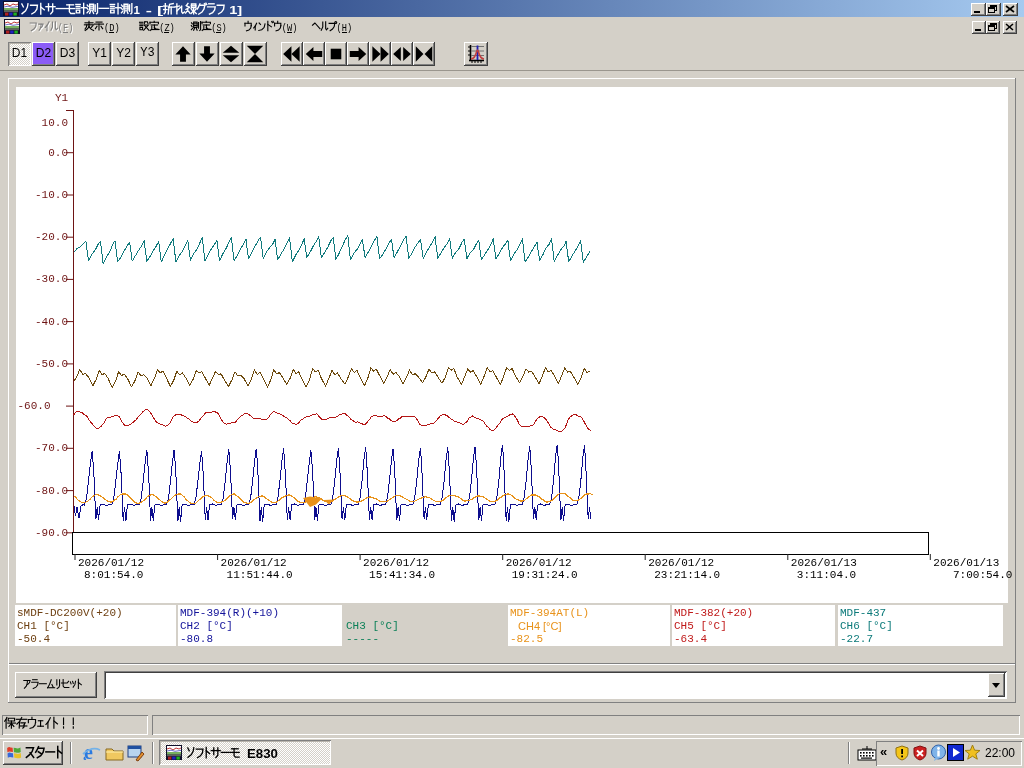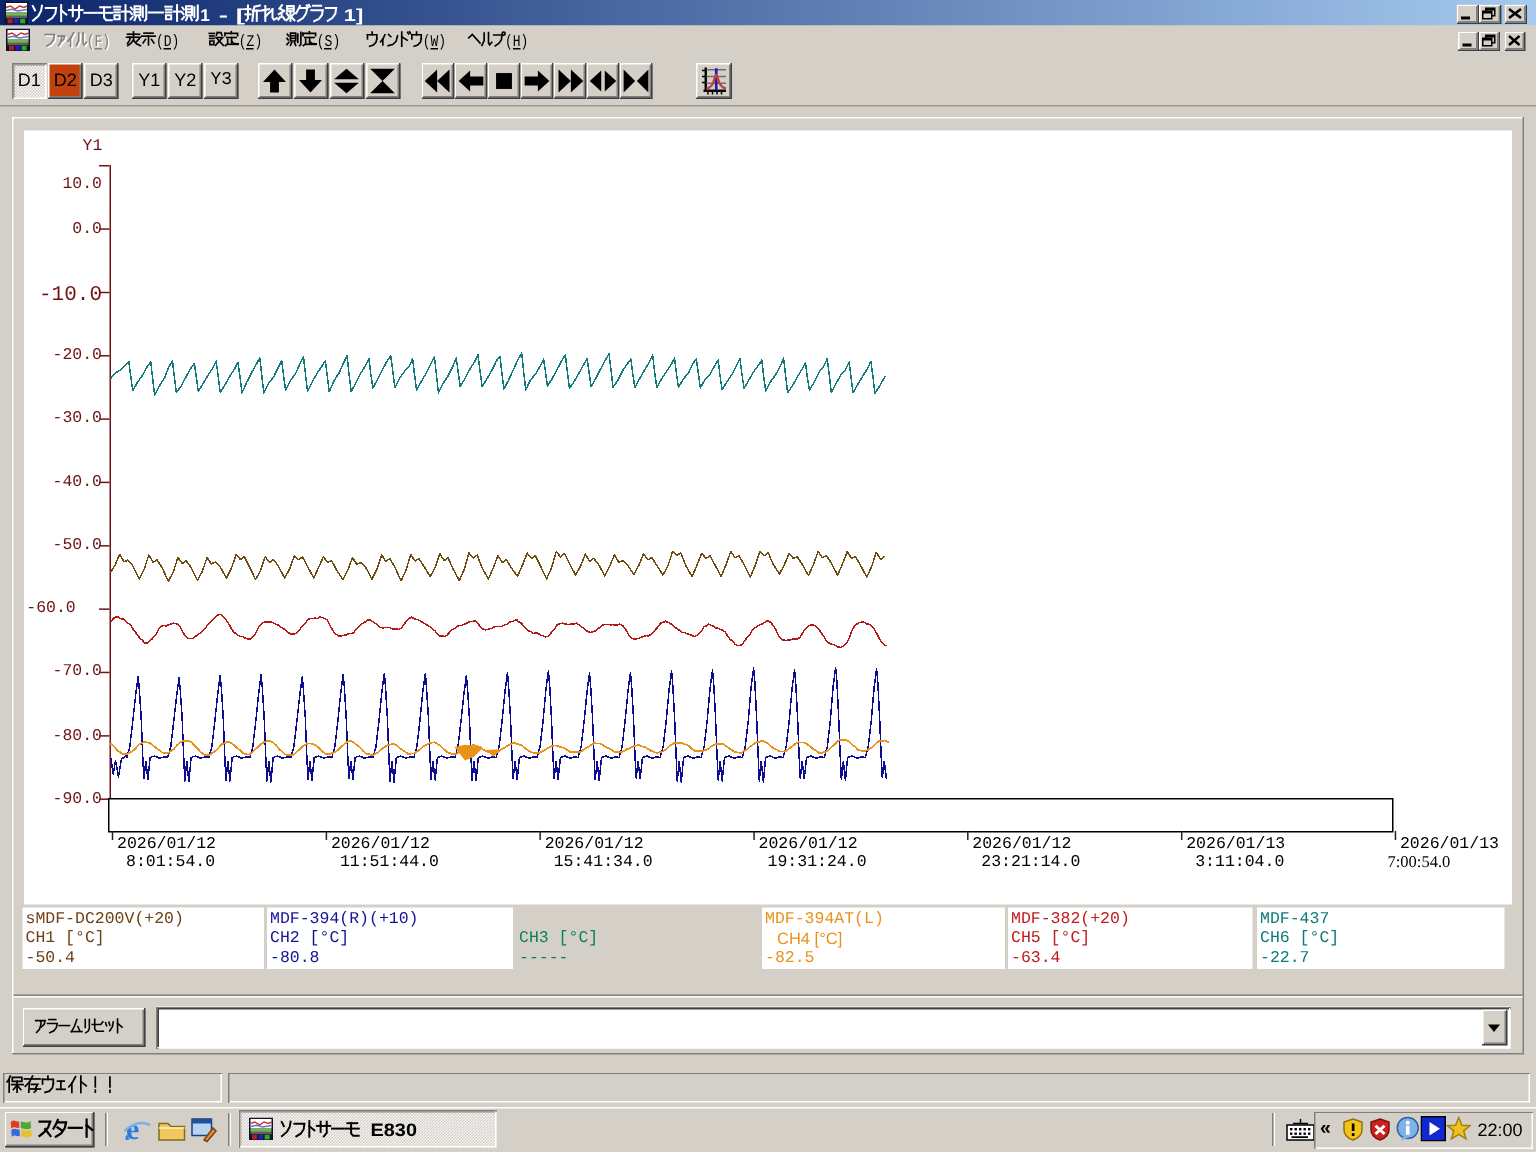--- a/index.html
+++ b/index.html
@@ -255,21 +255,21 @@
     <div style="position:absolute;left:1px;top:1px;right:1px;bottom:1px;box-shadow:inset -1px -1px 0 #808080"></div>
     <svg width="14" height="13" style="position:absolute;left:0;top:0">
       <line x1="3" y1="3" x2="10" y2="9" stroke="#000" stroke-width="1.6"></line>
       <line x1="10" y1="3" x2="3" y2="9" stroke="#000" stroke-width="1.6"></line>
     </svg>
   </div>
 <div style="position:absolute;left:0;top:37px;width:1024px;height:34px;background:#d4d0c8;border-bottom:1px solid #9a968e"></div>
 <div style="position:absolute;left:8px;top:42px;width:23px;height:24px;background:#d4d0c8;box-shadow:inset 1px 1px 0 #808080, inset -1px -1px 0 #ffffff, inset 2px 2px 0 #b8b4ac;background-image:linear-gradient(45deg,#fff 25%,transparent 25%,transparent 75%,#fff 75%),linear-gradient(45deg,#fff 25%,transparent 25%,transparent 75%,#fff 75%);background-size:2px 2px;background-position:0 0,1px 1px;">
     <div style="position:absolute;left:0;top:0;width:100%;height:100%;display:flex;align-items:center;justify-content:center;font-family:'Liberation Sans',sans-serif;font-size:12px;color:#000">D1</div>
   </div>
-<div style="position:absolute;left:32px;top:42px;width:23px;height:24px;background:#c2410c;box-shadow:inset -1px -1px 0 #404040, inset 1px 1px 0 #ffffff, inset -2px -2px 0 #808080;">
+<div style="position:absolute;left:32px;top:42px;width:23px;height:24px;background:#8b5cf6;box-shadow:inset -1px -1px 0 #404040, inset 1px 1px 0 #ffffff, inset -2px -2px 0 #808080;">
     <div style="position:absolute;left:0;top:0;width:100%;height:100%;display:flex;align-items:center;justify-content:center;font-family:'Liberation Sans',sans-serif;font-size:12px;color:#000">D2</div>
   </div>
 <div style="position:absolute;left:56px;top:42px;width:23px;height:24px;background:#d4d0c8;box-shadow:inset -1px -1px 0 #404040, inset 1px 1px 0 #ffffff, inset -2px -2px 0 #808080;">
     <div style="position:absolute;left:0;top:0;width:100%;height:100%;display:flex;align-items:center;justify-content:center;font-family:'Liberation Sans',sans-serif;font-size:12px;color:#000">D3</div>
   </div>
 <div style="position:absolute;left:88px;top:42px;width:23px;height:24px;background:#d4d0c8;box-shadow:inset -1px -1px 0 #404040, inset 1px 1px 0 #ffffff, inset -2px -2px 0 #808080;">
     <div style="position:absolute;left:0;top:0;width:100%;height:100%;display:flex;align-items:center;justify-content:center;font-family:'Liberation Sans',sans-serif;font-size:12px;color:#000">Y1</div>
   </div>
 <div style="position:absolute;left:112px;top:42px;width:23px;height:24px;background:#d4d0c8;box-shadow:inset -1px -1px 0 #404040, inset 1px 1px 0 #ffffff, inset -2px -2px 0 #808080;">
     <div style="position:absolute;left:0;top:0;width:100%;height:100%;display:flex;align-items:center;justify-content:center;font-family:'Liberation Sans',sans-serif;font-size:12px;color:#000">Y2</div>
@@ -384,21 +384,21 @@
     <polyline points="74.0,381.0 76.7,376.8 79.8,369.5 82.7,374.5 85.3,373.4 88.5,377.2 92.8,385.9 96.1,379.5 99.2,370.1 102.1,374.8 104.7,373.3 108.0,378.3 112.2,387.6 115.5,381.4 118.6,371.7 121.5,375.7 124.1,373.9 127.4,378.3 131.6,386.9 134.9,380.9 138.0,371.7 140.9,375.9 143.5,374.7 146.8,377.9 151.0,385.5 154.3,378.7 157.4,369.8 160.3,373.0 162.9,371.1 166.2,377.6 170.4,386.4 173.7,380.4 176.8,371.2 179.7,374.9 182.3,372.9 185.6,377.5 189.8,385.4 193.1,379.3 196.2,370.6 199.1,373.1 201.7,371.3 205.0,377.6 209.2,385.4 212.5,378.1 215.6,371.3 218.5,374.9 221.1,373.8 224.4,380.0 228.6,386.3 231.9,379.9 235.0,371.7 237.9,376.2 240.5,375.1 243.8,378.2 248.0,386.1 251.3,379.5 254.4,369.9 257.3,374.4 259.9,372.3 263.2,378.1 267.4,387.2 270.7,380.1 273.8,369.6 276.7,374.0 279.3,372.5 282.6,377.5 286.8,384.3 290.1,378.4 293.2,369.1 296.1,373.8 298.7,371.8 302.0,379.3 306.2,387.0 309.5,379.6 312.6,368.6 315.5,371.9 318.1,370.0 321.4,378.5 325.6,386.1 328.9,378.3 332.0,370.5 334.9,375.0 337.5,372.9 340.8,378.5 345.0,384.2 348.3,376.8 351.4,368.7 354.3,372.3 356.9,370.4 360.1,376.9 364.4,385.9 367.7,378.6 370.8,367.9 373.7,371.2 376.3,369.1 379.5,375.4 383.8,383.5 387.1,377.2 390.2,369.4 393.1,374.3 395.7,372.2 398.9,376.0 403.2,384.0 406.5,377.3 409.6,370.0 412.5,374.9 415.1,373.8 418.3,376.6 422.6,383.0 425.9,376.8 429.0,369.2 431.9,373.2 434.5,371.7 437.7,376.7 442.0,383.3 445.3,377.2 448.4,367.7 451.3,370.2 453.9,368.6 457.1,376.9 461.4,384.5 464.7,376.6 467.8,368.9 470.7,372.3 473.3,370.5 476.5,376.4 480.8,384.2 484.1,376.3 487.2,367.6 490.1,371.9 492.7,370.5 495.9,376.2 500.2,384.7 503.5,376.9 506.6,367.7 509.5,370.5 512.1,368.4 515.3,375.9 519.6,382.7 522.9,376.6 526.0,369.0 528.9,372.2 531.5,371.2 534.7,376.1 539.0,383.7 542.3,376.4 545.4,367.7 548.3,371.8 550.9,370.3 554.1,375.1 558.4,383.5 561.7,375.8 564.8,367.8 567.7,372.3 570.3,371.2 573.5,376.5 577.8,384.7 581.1,377.8 584.2,368.2 587.1,372.8 589.7,371.0" fill="none" stroke="#6d4a0e" stroke-width="1.00" stroke-linejoin="round" stroke-linecap="round" shape-rendering="crispEdges"></polyline>
     <polyline points="74.0,414.6 75.6,412.3 77.2,411.3 78.8,411.4 80.4,412.4 82.0,412.7 83.6,414.1 85.2,415.4 86.8,416.2 88.4,418.9 90.0,421.2 91.6,423.0 93.2,425.5 94.8,426.7 96.4,428.6 98.0,428.9 99.6,427.5 101.2,426.2 102.8,424.0 104.4,422.4 106.0,419.1 107.6,417.5 109.2,417.1 110.8,417.3 112.4,416.4 114.0,416.1 115.6,415.4 117.2,415.7 118.8,416.2 120.4,418.3 122.0,421.8 123.6,423.9 125.2,425.5 126.8,425.8 128.4,425.7 130.0,424.4 131.6,423.5 133.2,422.2 134.8,420.8 136.4,419.5 138.0,417.2 139.6,415.5 141.2,413.9 142.8,411.9 144.4,410.6 146.0,409.6 147.6,409.8 149.2,411.3 150.8,413.3 152.4,415.7 154.0,418.6 155.6,421.1 157.2,422.5 158.8,423.7 160.4,424.3 162.0,424.4 163.6,425.5 165.2,426.1 166.8,425.9 168.4,424.7 170.0,422.9 171.6,419.8 173.2,416.9 174.8,415.3 176.4,414.7 178.0,414.5 179.6,414.6 181.2,414.8 182.8,415.6 184.4,416.3 186.0,416.8 187.6,418.4 189.2,419.2 190.8,420.7 192.4,421.8 194.0,422.8 195.6,422.8 197.2,422.2 198.8,421.1 200.4,418.9 202.0,417.2 203.6,415.5 205.2,413.1 206.8,412.3 208.4,412.4 210.0,412.0 211.6,412.3 213.2,411.4 214.8,411.7 216.4,412.4 218.0,413.2 219.6,416.1 221.2,419.1 222.8,421.9 224.4,423.1 226.0,424.1 227.6,423.9 229.2,423.5 230.8,423.3 232.4,422.4 234.0,422.5 235.6,422.0 237.2,419.9 238.8,418.3 240.4,416.6 242.0,415.5 243.6,414.5 245.2,413.1 246.8,413.4 248.4,414.3 250.0,415.4 251.6,416.7 253.2,418.2 254.8,418.6 256.4,418.5 258.0,418.4 259.6,418.3 261.2,419.1 262.8,419.4 264.4,419.3 266.0,419.6 267.6,418.7 269.2,416.4 270.8,414.3 272.4,412.8 274.0,411.4 275.6,412.1 277.2,413.0 278.8,413.2 280.4,414.1 282.0,415.1 283.6,416.0 285.2,417.0 286.8,417.9 288.4,419.7 290.0,420.6 291.6,422.8 293.2,423.9 294.8,424.0 296.4,424.3 298.0,423.4 299.6,421.7 301.2,419.8 302.8,419.2 304.4,417.8 306.0,417.0 307.6,416.9 309.2,416.4 310.8,415.7 312.4,414.6 314.0,414.4 315.6,414.1 317.2,413.9 318.8,416.1 320.4,417.9 322.0,419.4 323.6,419.9 325.2,419.5 326.8,419.2 328.4,418.7 330.0,417.5 331.6,417.8 333.2,417.6 334.8,417.5 336.4,416.6 338.0,416.2 339.6,414.7 341.2,414.4 342.8,413.8 344.4,413.1 346.0,414.7 347.6,415.5 349.2,417.4 350.8,419.2 352.4,420.5 354.0,421.2 355.6,422.3 357.2,421.9 358.8,422.3 360.4,423.5 362.0,423.7 363.6,424.6 365.2,424.2 366.8,422.7 368.4,420.6 370.0,418.9 371.6,416.3 373.2,415.9 374.8,415.4 376.4,415.9 378.0,416.2 379.6,416.3 381.2,416.0 382.8,416.1 384.4,415.4 386.0,416.5 387.6,418.0 389.2,418.9 390.8,420.4 392.4,421.2 394.0,421.6 395.6,421.1 397.2,420.4 398.8,418.8 400.4,418.2 402.0,416.6 403.6,416.2 405.2,416.2 406.8,416.6 408.4,416.5 410.0,416.7 411.6,416.6 413.2,416.1 414.8,416.8 416.4,418.5 418.0,421.0 419.6,424.1 421.2,425.4 422.8,426.0 424.4,425.9 426.0,425.5 427.6,424.9 429.2,424.3 430.8,423.8 432.4,423.9 434.0,423.0 435.6,421.7 437.2,419.5 438.8,417.8 440.4,415.5 442.0,415.0 443.6,414.1 445.2,414.9 446.8,415.6 448.4,416.8 450.0,418.1 451.6,419.5 453.2,420.3 454.8,421.6 456.4,421.5 458.0,422.5 459.6,423.0 461.2,423.5 462.8,424.5 464.4,423.6 466.0,422.5 467.6,420.9 469.2,418.0 470.8,417.3 472.4,415.9 474.0,416.9 475.6,417.5 477.2,418.6 478.8,418.9 480.4,419.8 482.0,420.3 483.6,421.4 485.2,424.2 486.8,426.3 488.4,427.5 490.0,429.4 491.6,430.3 493.2,430.4 494.8,429.6 496.4,427.2 498.0,425.2 499.6,423.7 501.2,420.5 502.8,418.9 504.4,417.8 506.0,416.8 507.6,416.2 509.2,415.3 510.8,414.2 512.4,414.0 514.0,415.2 515.6,417.0 517.2,419.7 518.8,423.4 520.4,425.7 522.0,426.7 523.6,426.9 525.2,426.8 526.8,426.8 528.4,426.0 530.0,426.0 531.6,425.9 533.2,425.1 534.8,422.5 536.4,419.8 538.0,418.2 539.6,416.9 541.2,416.7 542.8,416.8 544.4,417.8 546.0,419.5 547.6,422.1 549.2,424.2 550.8,427.4 552.4,428.5 554.0,429.4 555.6,429.7 557.2,430.4 558.8,431.4 560.4,431.6 562.0,431.0 563.6,429.3 565.2,427.5 566.8,423.6 568.4,419.2 570.0,417.1 571.6,415.8 573.2,415.0 574.8,414.7 576.4,414.9 578.0,416.0 579.6,416.2 581.2,417.3 582.8,419.3 584.4,422.2 586.0,425.3 587.6,427.9 589.2,429.7 590.8,430.5" fill="none" stroke="#b41616" stroke-width="1.00" stroke-linejoin="round" stroke-linecap="round" shape-rendering="crispEdges"></polyline>
     <polyline points="74.0,506.0 75.5,516.0 77.0,507.0 79.0,518.0 81.0,506.0 84.0,504.0 84.5,505.0 86.5,498.0 88.5,481.0 90.5,462.9 92.1,450.9 92.9,459.9 94.1,478.0 95.1,503.0 95.9,519.0 97.2,507.5 98.6,519.5 100.1,505.0 103.0,504.0 106.5,505.5 109.5,504.5 111.8,505.0 113.8,498.0 115.8,481.0 117.8,463.6 119.4,451.6 120.2,460.6 121.4,478.0 122.4,503.0 123.2,520.6 124.5,507.5 125.9,521.1 127.4,505.0 130.3,504.0 133.8,505.5 136.8,504.5 139.2,505.0 141.2,498.0 143.2,481.0 145.2,462.2 146.8,450.2 147.6,459.2 148.8,478.0 149.8,503.0 150.6,520.1 151.9,507.5 153.3,520.6 154.8,505.0 157.7,504.0 161.2,505.5 164.2,504.5 166.5,505.0 168.5,498.0 170.5,481.0 172.5,461.8 174.1,449.8 174.9,458.8 176.1,478.0 177.1,503.0 177.9,520.8 179.2,507.5 180.6,521.3 182.1,505.0 185.0,504.0 188.5,505.5 191.5,504.5 193.9,505.0 195.9,498.0 197.9,481.0 199.9,463.1 201.5,451.1 202.3,460.1 203.5,478.0 204.5,503.0 205.3,519.7 206.6,507.5 208.0,520.2 209.5,505.0 212.4,504.0 215.9,505.5 218.9,504.5 221.2,505.0 223.2,498.0 225.2,481.0 227.2,461.6 228.8,449.6 229.6,458.6 230.8,478.0 231.8,503.0 232.6,518.9 233.9,507.5 235.3,519.4 236.8,505.0 239.7,504.0 243.2,505.5 246.2,504.5 248.6,505.0 250.6,498.0 252.6,481.0 254.6,460.9 256.2,448.9 257.0,457.9 258.2,478.0 259.2,503.0 260.0,520.9 261.3,507.5 262.7,521.4 264.2,505.0 267.1,504.0 270.6,505.5 273.6,504.5 275.9,505.0 277.9,498.0 279.9,481.0 281.9,460.9 283.6,448.9 284.3,457.9 285.6,478.0 286.6,503.0 287.3,519.5 288.6,507.5 290.1,520.0 291.6,505.0 294.4,504.0 297.9,505.5 300.9,504.5 303.3,505.0 305.3,498.0 307.3,481.0 309.3,462.4 310.9,450.4 311.7,459.4 312.9,478.0 313.9,503.0 314.7,520.0 316.0,507.5 317.4,520.5 318.9,505.0 321.8,504.0 325.3,505.5 328.3,504.5 330.7,505.0 332.7,498.0 334.7,481.0 336.7,460.7 338.3,448.7 339.1,457.7 340.3,478.0 341.3,503.0 342.1,519.2 343.4,507.5 344.8,519.7 346.3,505.0 349.2,504.0 352.7,505.5 355.7,504.5 358.0,505.0 360.0,498.0 362.0,481.0 364.0,459.2 365.6,447.2 366.4,456.2 367.6,478.0 368.6,503.0 369.4,519.1 370.7,507.5 372.1,519.6 373.6,505.0 376.5,504.0 380.0,505.5 383.0,504.5 385.4,505.0 387.4,498.0 389.4,481.0 391.4,460.7 393.0,448.7 393.8,457.7 395.0,478.0 396.0,503.0 396.8,519.9 398.1,507.5 399.5,520.4 401.0,505.0 403.9,504.0 407.4,505.5 410.4,504.5 412.7,505.0 414.7,498.0 416.7,481.0 418.7,460.4 420.3,448.4 421.1,457.4 422.3,478.0 423.3,503.0 424.1,518.6 425.4,507.5 426.8,519.1 428.3,505.0 431.2,504.0 434.7,505.5 437.7,504.5 440.1,505.0 442.1,498.0 444.1,481.0 446.1,459.4 447.7,447.4 448.5,456.4 449.7,478.0 450.7,503.0 451.5,520.8 452.8,507.5 454.2,521.3 455.7,505.0 458.6,504.0 462.1,505.5 465.1,504.5 467.4,505.0 469.4,498.0 471.4,481.0 473.4,458.7 475.0,446.7 475.8,455.7 477.0,478.0 478.0,503.0 478.8,520.1 480.1,507.5 481.5,520.6 483.0,505.0 485.9,504.0 489.4,505.5 492.4,504.5 494.8,505.0 496.8,498.0 498.8,481.0 500.8,457.4 502.4,445.4 503.2,454.4 504.4,478.0 505.4,503.0 506.2,520.9 507.5,507.5 508.9,521.4 510.4,505.0 513.3,504.0 516.8,505.5 519.8,504.5 522.1,505.0 524.1,498.0 526.1,481.0 528.1,458.7 529.7,446.7 530.5,455.7 531.7,478.0 532.7,503.0 533.5,518.7 534.8,507.5 536.2,519.2 537.7,505.0 540.6,504.0 544.1,505.5 547.1,504.5 549.5,505.0 551.5,498.0 553.5,481.0 555.5,456.9 557.1,444.9 557.9,453.9 559.1,478.0 560.1,503.0 560.9,519.7 562.2,507.5 563.6,520.2 565.1,505.0 568.0,504.0 571.5,505.5 574.5,504.5 576.8,505.0 578.8,498.0 580.8,481.0 582.8,457.8 584.4,445.8 585.2,454.8 586.4,478.0 587.4,503.0 588.2,518.3 589.5,507.5 590.9,518.8" fill="none" stroke="#0d0d8e" stroke-width="1.00" stroke-linejoin="round" stroke-linecap="round" shape-rendering="crispEdges"></polyline>
     <polyline points="74.0,495.9 76.0,497.6 78.0,500.1 80.0,501.5 82.0,502.7 84.0,502.8 86.0,502.0 88.0,501.0 90.0,499.3 92.0,496.9 94.0,495.6 96.0,494.5 98.0,494.9 100.0,495.3 102.0,497.0 104.0,498.7 106.0,499.9 108.0,501.6 110.0,501.9 112.0,502.0 114.0,500.6 116.0,499.2 118.0,496.8 120.0,495.0 122.0,494.0 124.0,493.9 126.0,494.0 128.0,495.1 130.0,497.4 132.0,499.4 134.0,501.6 136.0,503.0 138.0,503.5 140.0,503.0 142.0,501.7 144.0,500.3 146.0,498.2 148.0,496.1 150.0,495.3 152.0,494.4 154.0,495.4 156.0,496.7 158.0,498.6 160.0,500.1 162.0,501.9 164.0,502.9 166.0,503.0 168.0,501.7 170.0,499.7 172.0,498.1 174.0,496.1 176.0,494.8 178.0,494.0 180.0,493.9 182.0,495.0 184.0,496.8 186.0,499.2 188.0,501.1 190.0,502.9 192.0,503.4 194.0,503.6 196.0,503.1 198.0,501.0 200.0,499.3 202.0,497.4 204.0,496.2 206.0,495.6 208.0,495.8 210.0,496.5 212.0,498.1 214.0,500.2 216.0,501.8 218.0,503.0 220.0,502.5 222.0,502.0 224.0,501.0 226.0,499.4 228.0,497.5 230.0,495.7 232.0,494.4 234.0,493.9 236.0,495.1 238.0,496.7 240.0,498.3 242.0,500.5 244.0,502.4 246.0,502.8 248.0,503.7 250.0,502.7 252.0,501.6 254.0,499.7 256.0,498.3 258.0,497.0 260.0,496.4 262.0,495.9 264.0,496.5 266.0,498.4 268.0,499.8 270.0,501.0 272.0,502.6 274.0,502.4 276.0,502.3 278.0,501.1 280.0,499.6 282.0,497.7 284.0,496.7 286.0,495.6 288.0,495.0 290.0,494.9 292.0,496.2 294.0,497.6 296.0,499.6 298.0,501.2 300.0,502.2 302.0,502.6 304.0,502.8 306.0,501.5 308.0,500.3 310.0,499.0 312.0,497.6 314.0,497.0 316.0,496.8 318.0,497.5 320.0,497.9 322.0,499.7 324.0,500.7 326.0,501.5 328.0,502.2 330.0,502.2 332.0,501.6 334.0,499.8 336.0,498.8 338.0,497.2 340.0,496.4 342.0,495.2 344.0,495.7 346.0,496.2 348.0,497.1 350.0,498.8 352.0,500.2 354.0,501.4 356.0,502.0 358.0,502.1 360.0,501.7 362.0,500.6 364.0,499.6 366.0,498.3 368.0,497.2 370.0,497.0 372.0,497.3 374.0,498.1 376.0,498.6 378.0,499.9 380.0,501.2 382.0,501.4 384.0,501.5 386.0,501.4 388.0,500.7 390.0,499.1 392.0,498.0 394.0,496.7 396.0,495.5 398.0,495.7 400.0,495.7 402.0,496.8 404.0,498.0 406.0,499.0 408.0,500.0 410.0,501.5 412.0,501.1 414.0,501.5 416.0,500.6 418.0,499.5 420.0,498.6 422.0,497.7 424.0,497.1 426.0,496.7 428.0,497.6 430.0,497.9 432.0,499.4 434.0,500.5 436.0,501.5 438.0,501.8 440.0,501.5 442.0,500.9 444.0,499.7 446.0,497.6 448.0,496.3 450.0,495.1 452.0,495.2 454.0,495.1 456.0,496.1 458.0,496.6 460.0,497.9 462.0,499.8 464.0,500.9 466.0,500.9 468.0,500.8 470.0,500.0 472.0,499.5 474.0,497.8 476.0,496.8 478.0,495.8 480.0,496.2 482.0,496.1 484.0,497.3 486.0,498.7 488.0,500.1 490.0,501.4 492.0,501.7 494.0,501.9 496.0,500.8 498.0,499.7 500.0,497.8 502.0,496.5 504.0,495.0 506.0,494.6 508.0,493.7 510.0,494.5 512.0,495.7 514.0,497.6 516.0,499.1 518.0,499.8 520.0,501.0 522.0,501.0 524.0,500.7 526.0,499.1 528.0,497.6 530.0,496.0 532.0,494.9 534.0,495.0 536.0,495.0 538.0,496.1 540.0,497.6 542.0,499.2 544.0,500.3 546.0,502.0 548.0,501.9 550.0,501.3 552.0,500.4 554.0,498.2 556.0,496.8 558.0,494.6 560.0,493.3 562.0,493.3 564.0,493.2 566.0,494.2 568.0,496.5 570.0,497.6 572.0,499.9 574.0,500.4 576.0,500.7 578.0,500.3 580.0,499.1 582.0,497.8 584.0,495.6 586.0,494.1 588.0,494.0 590.0,493.6 592.0,494.5" fill="none" stroke="#e8921a" stroke-width="1.20" stroke-linejoin="round" stroke-linecap="round" shape-rendering="crispEdges"></polyline>
     <polygon points="303,498 310,496.5 322,498.5 316,504.5 310,507" fill="#e8921a"></polygon>
     <polygon points="324,500 334,499.5 329,504.5" fill="#e8921a"></polygon>
   </svg>
 <div style="position:absolute;left:55px;top:92px;font-family:'Liberation Mono',monospace;font-size:11px;color:#6e1414">Y1</div>
 <div style="position:absolute;left:0;top:117px;width:68px;text-align:right;font-family:'Liberation Mono',monospace;font-size:11px;color:#6e1414">10.0</div>
 <div style="position:absolute;left:0;top:146.7px;width:68px;text-align:right;font-family:'Liberation Mono',monospace;font-size:11px;color:#6e1414">0.0</div>
-<div style="position:absolute;left:0;top:189.0px;width:68px;text-align:right;font-family:'Liberation Mono',monospace;font-size:14px;color:#6e1414">-10.0</div>
+<div style="position:absolute;left:0;top:189.0px;width:68px;text-align:right;font-family:'Liberation Mono',monospace;font-size:11px;color:#6e1414">-10.0</div>
 <div style="position:absolute;left:0;top:231.2px;width:68px;text-align:right;font-family:'Liberation Mono',monospace;font-size:11px;color:#6e1414">-20.0</div>
 <div style="position:absolute;left:0;top:273.4px;width:68px;text-align:right;font-family:'Liberation Mono',monospace;font-size:11px;color:#6e1414">-30.0</div>
 <div style="position:absolute;left:0;top:315.6px;width:68px;text-align:right;font-family:'Liberation Mono',monospace;font-size:11px;color:#6e1414">-40.0</div>
 <div style="position:absolute;left:0;top:357.9px;width:68px;text-align:right;font-family:'Liberation Mono',monospace;font-size:11px;color:#6e1414">-50.0</div>
 <div style="position:absolute;left:0;top:400.1px;width:68px;text-align:center;font-family:Liberation Mono, monospace;font-size:11px;color:#6e1414">-60.0</div>
 <div style="position:absolute;left:0;top:442.3px;width:68px;text-align:right;font-family:'Liberation Mono',monospace;font-size:11px;color:#6e1414">-70.0</div>
 <div style="position:absolute;left:0;top:484.6px;width:68px;text-align:right;font-family:'Liberation Mono',monospace;font-size:11px;color:#6e1414">-80.0</div>
 <div style="position:absolute;left:0;top:526.8px;width:68px;text-align:right;font-family:'Liberation Mono',monospace;font-size:11px;color:#6e1414">-90.0</div>
 <div style="position:absolute;left:78.0px;top:557px;font-family:'Liberation Mono',monospace;font-size:11px;color:#000;white-space:pre">2026/01/12</div>
 <div style="position:absolute;left:84.0px;top:569px;font-family:'Liberation Mono',monospace;font-size:11px;color:#000;white-space:pre">8:01:54.0</div>
@@ -406,21 +406,21 @@
 <div style="position:absolute;left:226.6px;top:569px;font-family:'Liberation Mono',monospace;font-size:11px;color:#000;white-space:pre">11:51:44.0</div>
 <div style="position:absolute;left:363.1px;top:557px;font-family:'Liberation Mono',monospace;font-size:11px;color:#000;white-space:pre">2026/01/12</div>
 <div style="position:absolute;left:369.1px;top:569px;font-family:'Liberation Mono',monospace;font-size:11px;color:#000;white-space:pre">15:41:34.0</div>
 <div style="position:absolute;left:505.7px;top:557px;font-family:'Liberation Mono',monospace;font-size:11px;color:#000;white-space:pre">2026/01/12</div>
 <div style="position:absolute;left:511.7px;top:569px;font-family:'Liberation Mono',monospace;font-size:11px;color:#000;white-space:pre">19:31:24.0</div>
 <div style="position:absolute;left:648.2px;top:557px;font-family:'Liberation Mono',monospace;font-size:11px;color:#000;white-space:pre">2026/01/12</div>
 <div style="position:absolute;left:654.2px;top:569px;font-family:'Liberation Mono',monospace;font-size:11px;color:#000;white-space:pre">23:21:14.0</div>
 <div style="position:absolute;left:790.8px;top:557px;font-family:'Liberation Mono',monospace;font-size:11px;color:#000;white-space:pre">2026/01/13</div>
 <div style="position:absolute;left:796.8px;top:569px;font-family:'Liberation Mono',monospace;font-size:11px;color:#000;white-space:pre">3:11:04.0</div>
 <div style="position:absolute;left:933.3px;top:557px;font-family:'Liberation Mono',monospace;font-size:11px;color:#000;white-space:pre">2026/01/13</div>
-<div style="position:absolute;left:925px;top:569px;font-family:Liberation Serif, serif;font-size:11px;color:#000;white-space:pre">7:00:54.0</div>
+<div style="position:absolute;left:953px;top:569px;font-family:Liberation Mono, monospace;font-size:11px;color:#000;white-space:pre">7:00:54.0</div>
 <div style="position:absolute;left:15px;top:605px;width:161px;height:41px;background:#fff"></div>
 <div style="position:absolute;left:17px;top:606.5px;font-family:'Liberation Mono',monospace;font-size:11px;color:#6e4012">sMDF-DC200V(+20)</div>
 <div style="position:absolute;left:17px;top:619.9px;font-family:'Liberation Mono',monospace;font-size:11px;color:#6e4012">CH1 [°C]</div>
 <div style="position:absolute;left:17px;top:633.3px;font-family:'Liberation Mono',monospace;font-size:11px;color:#6e4012">-50.4</div>
 <div style="position:absolute;left:178px;top:605px;width:164px;height:41px;background:#fff"></div>
 <div style="position:absolute;left:180px;top:606.5px;font-family:'Liberation Mono',monospace;font-size:11px;color:#13139a">MDF-394(R)(+10)</div>
 <div style="position:absolute;left:180px;top:619.9px;font-family:'Liberation Mono',monospace;font-size:11px;color:#13139a">CH2 [°C]</div>
 <div style="position:absolute;left:180px;top:633.3px;font-family:'Liberation Mono',monospace;font-size:11px;color:#13139a">-80.8</div>
 <div style="position:absolute;left:344px;top:605px;width:161px;height:41px;background:#d4d0c8"></div>
 <div style="position:absolute;left:346px;top:619.9px;font-family:'Liberation Mono',monospace;font-size:11px;color:#0c8058">CH3 [°C]</div>

